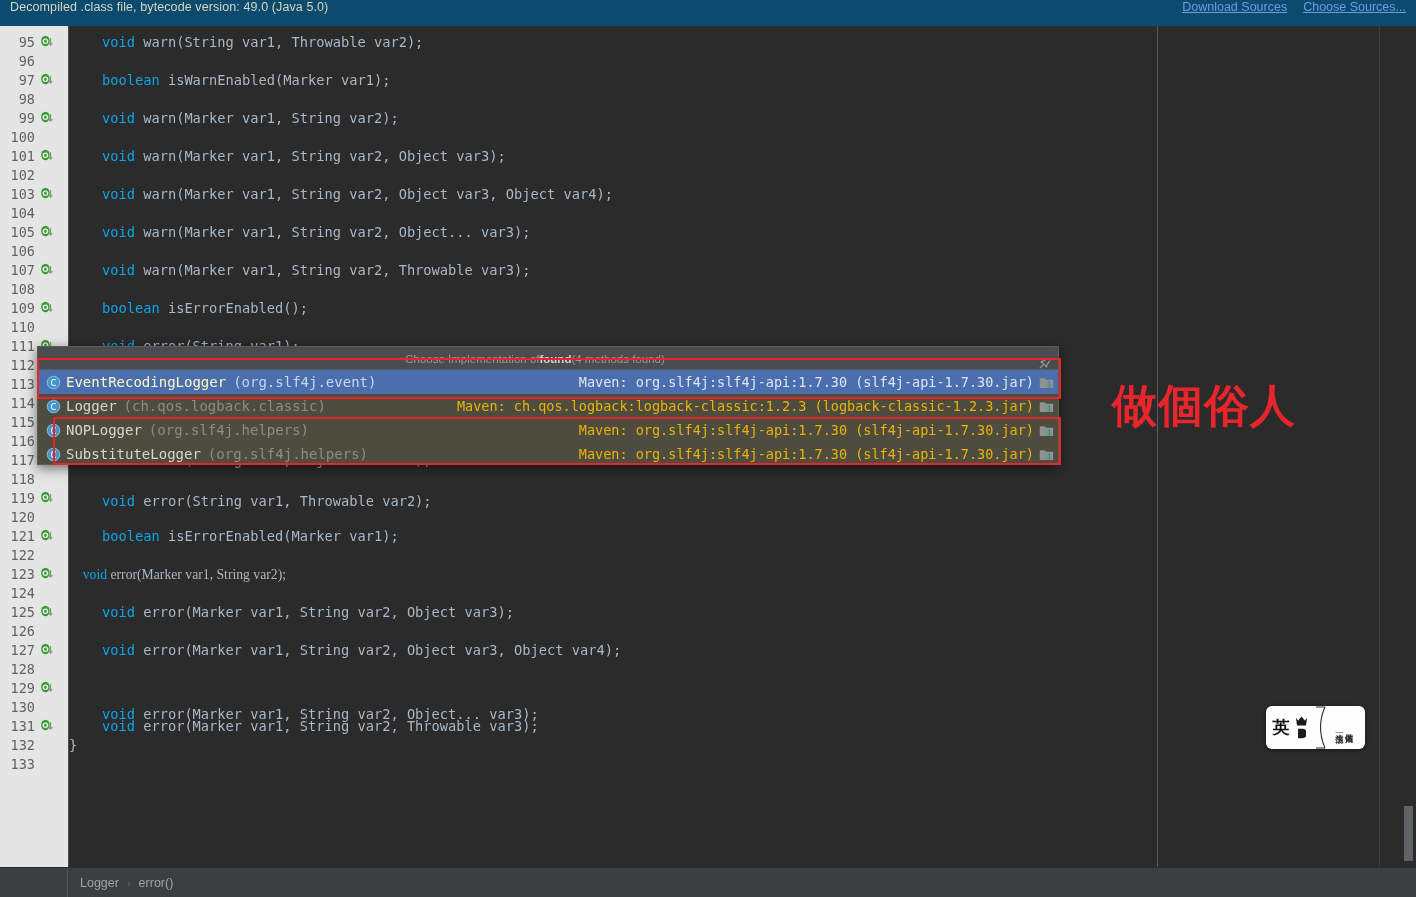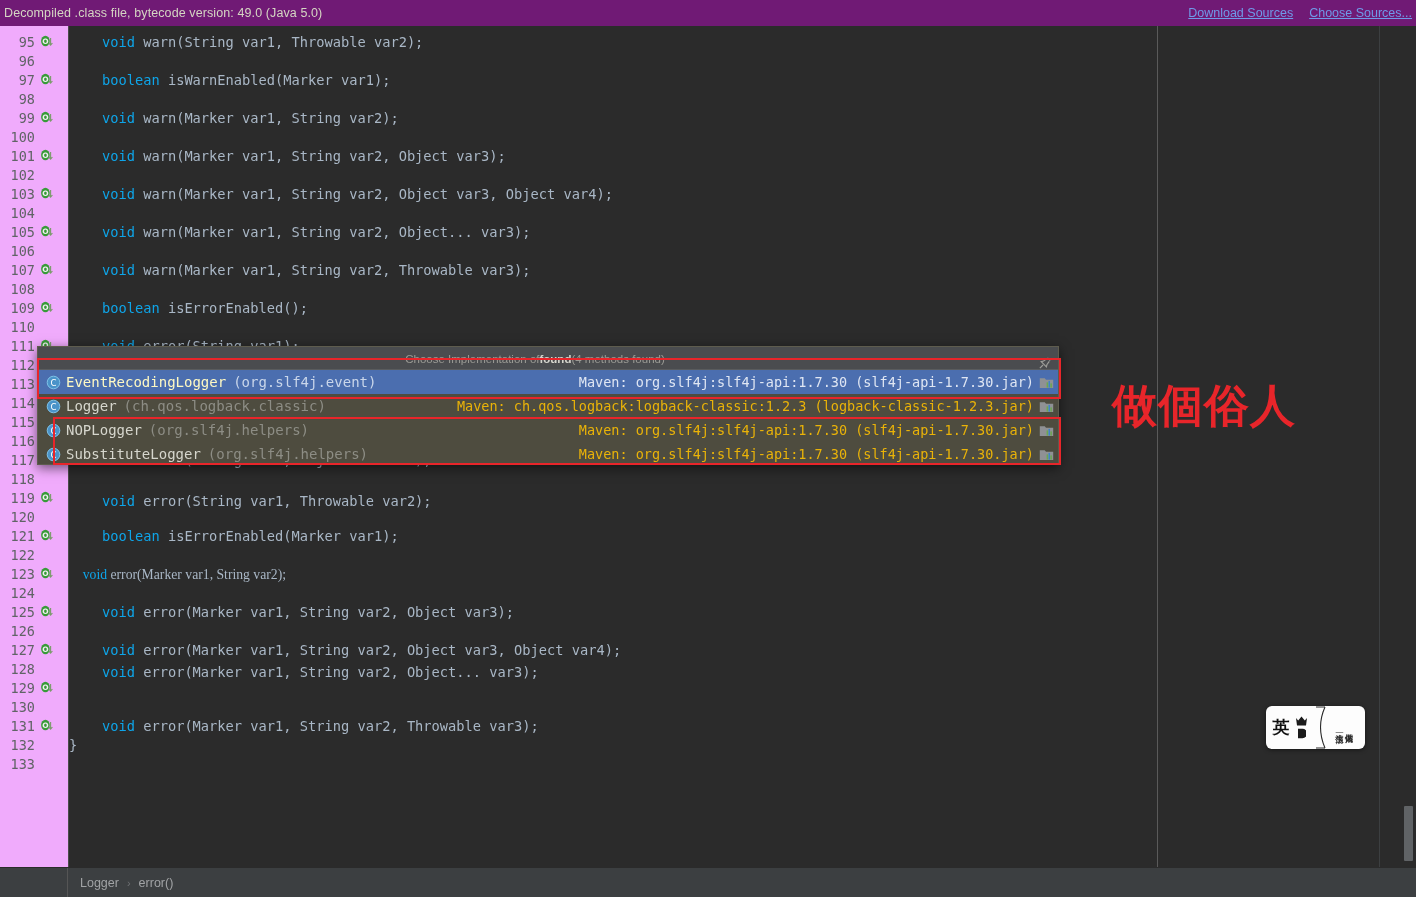--- a/index.html
+++ b/index.html
@@ -2,37 +2,37 @@
 <html><head>
 <meta charset="utf-8">
 <style>
   * { box-sizing: border-box; margin:0; padding:0; }
   html,body { width:1416px; height:897px; overflow:hidden; background:#2b2b2b;
     font-family:"DejaVu Sans Mono", monospace; }
 
   
   #notif-bar{
     position:absolute; left:0; top:0; width:1416px; height:26px;
-    background:#701a75; color:#d8d8c8;
+    background:#0c4a6e; color:#d8d8c8;
     font-family:"Liberation Sans", sans-serif; font-size:12.5px;
-    display:flex; align-items:center; padding:0 4px;
+    display:flex; padding:0 10px;
   }
   #notif-bar .msg{ flex:1; color:#d5d6c3; letter-spacing:.1px; }
   #notif-bar .lnk{ color:#6f9ae8; text-decoration:underline; cursor:pointer;
     margin-left:16px; font-size:12.5px; }
 
   
   #editor{
     position:absolute; left:0; top:26px; width:1416px; height:841px;
     background:#2b2b2b;
   }
   
   #gutter{
     position:absolute; left:0; top:0; width:69px; height:841px;
-    background:#f0abfc; border-right:1px solid #4b4b4b;
+    background:#e5e5e5; border-right:1px solid #4b4b4b;
   }
   .gl{ position:absolute; right:33px; width:40px; text-align:right;
     color:#606366; font-size:13.5px; font-family:"DejaVu Sans Mono", monospace;
     line-height:19px; }
   .gicon{ position:absolute; left:40px; width:14px; height:14px; }
   .gicon svg{ display:block; }
 
   
   #code{
     position:absolute; left:69px; top:0; width:1347px; height:841px;
@@ -327,21 +327,21 @@
       <div class="cl" style="top: 273px;">    <span class="kw">boolean</span> isErrorEnabled();</div>
       <div class="cl" style="top: 311px;">    <span class="kw">void</span> error(String var1);</div>
       <div class="cl" style="top: 349px;">    <span class="kw">void</span> error(String var1, Object var2);</div>
       <div class="cl" style="top: 387px;">    <span class="kw">void</span> error(String var1, Object var2, Object var3);</div>
       <div class="cl" style="top: 425px;">    <span class="kw">void</span> error(String var1, Object... var2);</div>
       <div class="cl" style="top: 466px;">    <span class="kw">void</span> error(String var1, Throwable var2);</div>
       <div class="cl" style="top: 501px;">    <span class="kw">boolean</span> isErrorEnabled(Marker var1);</div>
       <div class="cl" style="top: 539px; font-family: Liberation Serif, serif;">    <span class="kw">void</span> error(Marker var1, String var2);</div>
       <div class="cl" style="top: 577px;">    <span class="kw">void</span> error(Marker var1, String var2, Object var3);</div>
       <div class="cl" style="top: 615px;">    <span class="kw">void</span> error(Marker var1, String var2, Object var3, Object var4);</div>
-      <div class="cl" style="top: 637px;">    <span class="kw">void</span> error(Marker var1, String var2, Object... var3);</div>
+      <div class="cl" style="top: 679px;">    <span class="kw">void</span> error(Marker var1, String var2, Object... var3);</div>
       <div class="cl" style="top: 691px;">    <span class="kw">void</span> error(Marker var1, String var2, Throwable var3);</div>
       <div class="cl" style="top: 710px;">}</div>
     </div>
   <div id="vscroll-thumb"></div>
 </div>
 
 <div id="annot">做個俗人</div>
 
 <div id="popup">
   <div id="popup-header">

